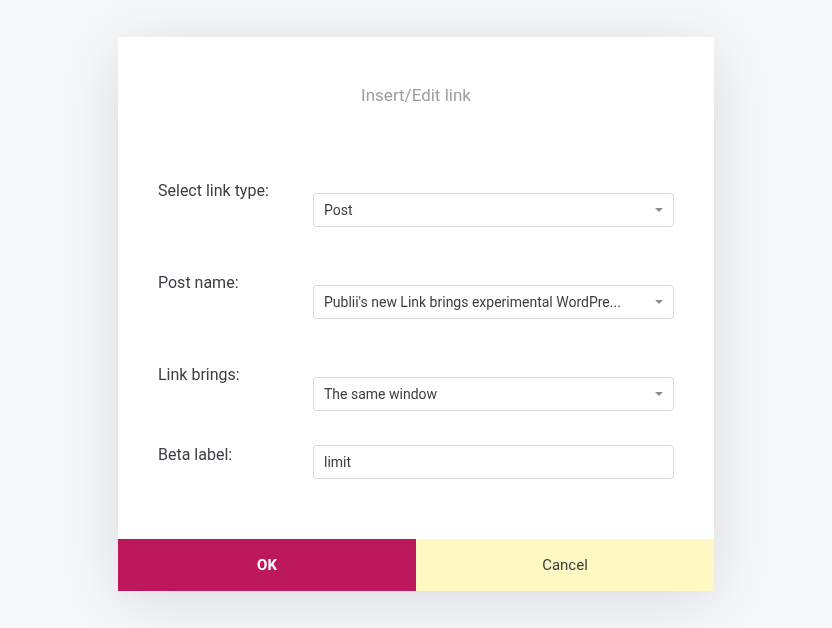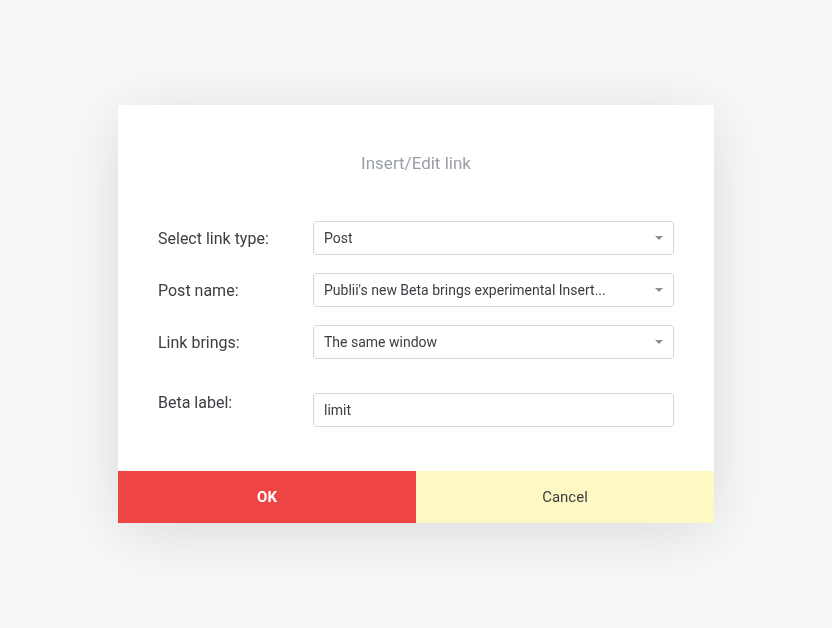--- a/index.html
+++ b/index.html
@@ -16,21 +16,21 @@
       align-items: center;
       justify-content: center;
     }
     .modal {
       background: #fff;
       width: 596px;
       box-shadow: 0 10px 60px rgba(0,0,0,0.12);
       overflow: hidden;
     }
     .modal-body {
-      padding: 48px 40px 26px 40px;
+      padding: 48px 40px 42px 40px;
     }
     .modal-title {
       text-align: center;
       color: #9a9fa6;
       font-size: 17px;
       font-weight: 400;
       margin-bottom: 48px;
     }
     .form-row {
       display: flex;
@@ -53,20 +53,21 @@
       color: #3a3d42;
       padding: 0 10px;
       position: relative;
     }
     .form-select {
       display: flex;
       align-items: center;
       justify-content: space-between;
       cursor: default;
       overflow: hidden;
+      margin-top: 40px;
     }
     .form-select .select-value {
       white-space: nowrap;
       overflow: hidden;
       text-overflow: ellipsis;
       flex: 1;
     }
     .caret {
       width: 0;
       height: 0;
@@ -86,21 +87,21 @@
       height: 52px;
     }
     .btn {
       flex: 1;
       border: none;
       font-size: 15px;
       cursor: pointer;
       font-family: inherit;
     }
     .btn-primary {
-      background: #ef4444;
+      background: #be185d;
       color: #fff;
       font-weight: 700;
     }
     .btn-secondary {
       background: #fef9c3;
       color: #3a3d42;
       font-weight: 400;
     }
   </style>
 </head>
@@ -114,21 +115,21 @@
       <label class="form-label">Select link type:</label>
       <div class="form-select">
         <span class="select-value">Post</span>
         <span class="caret"></span>
       </div>
     </div>
 
     <div class="form-row">
       <label class="form-label">Post name:</label>
       <div class="form-select">
-        <span class="select-value">Publii's new Beta brings experimental Insert...</span>
+        <span class="select-value">Publii's new Link brings experimental WordPre...</span>
         <span class="caret"></span>
       </div>
     </div>
 
     <div class="form-row">
       <label class="form-label">Link brings:</label>
       <div class="form-select">
         <span class="select-value">The same window</span>
         <span class="caret"></span>
       </div>

